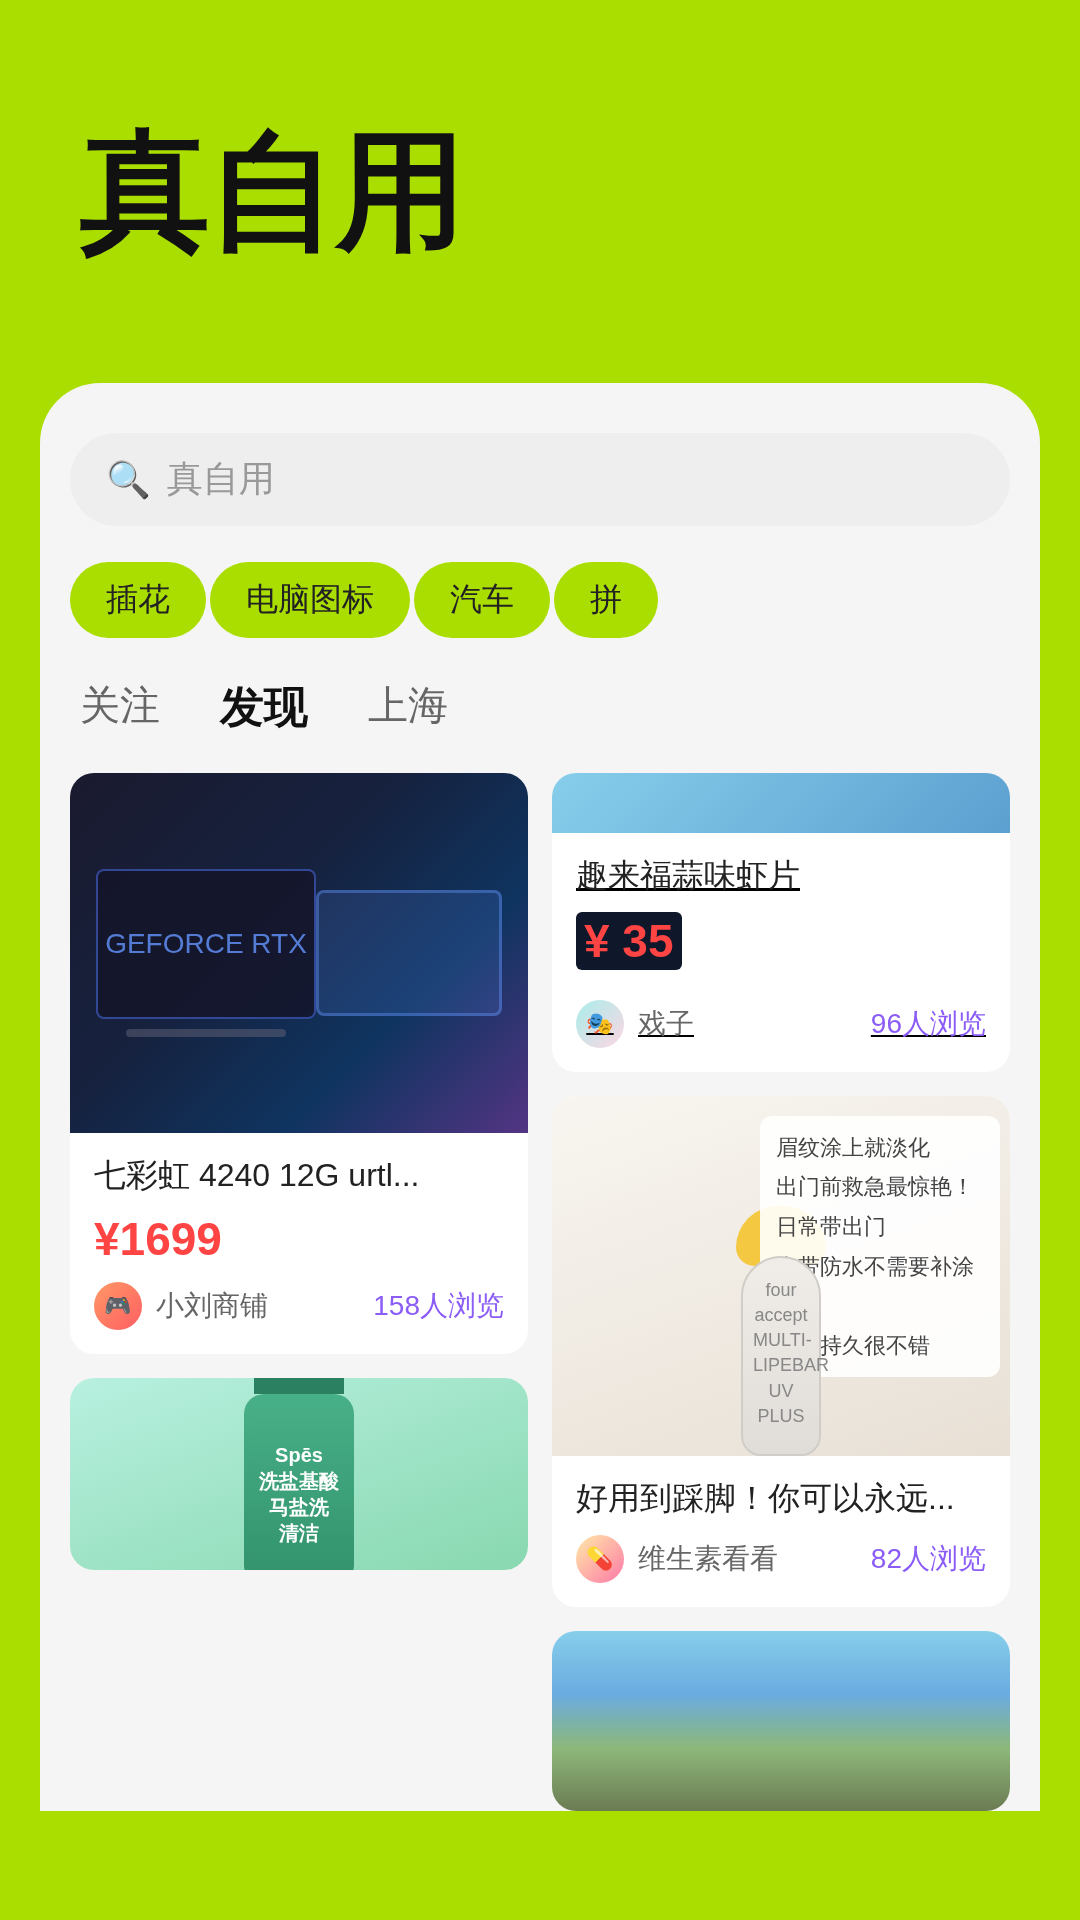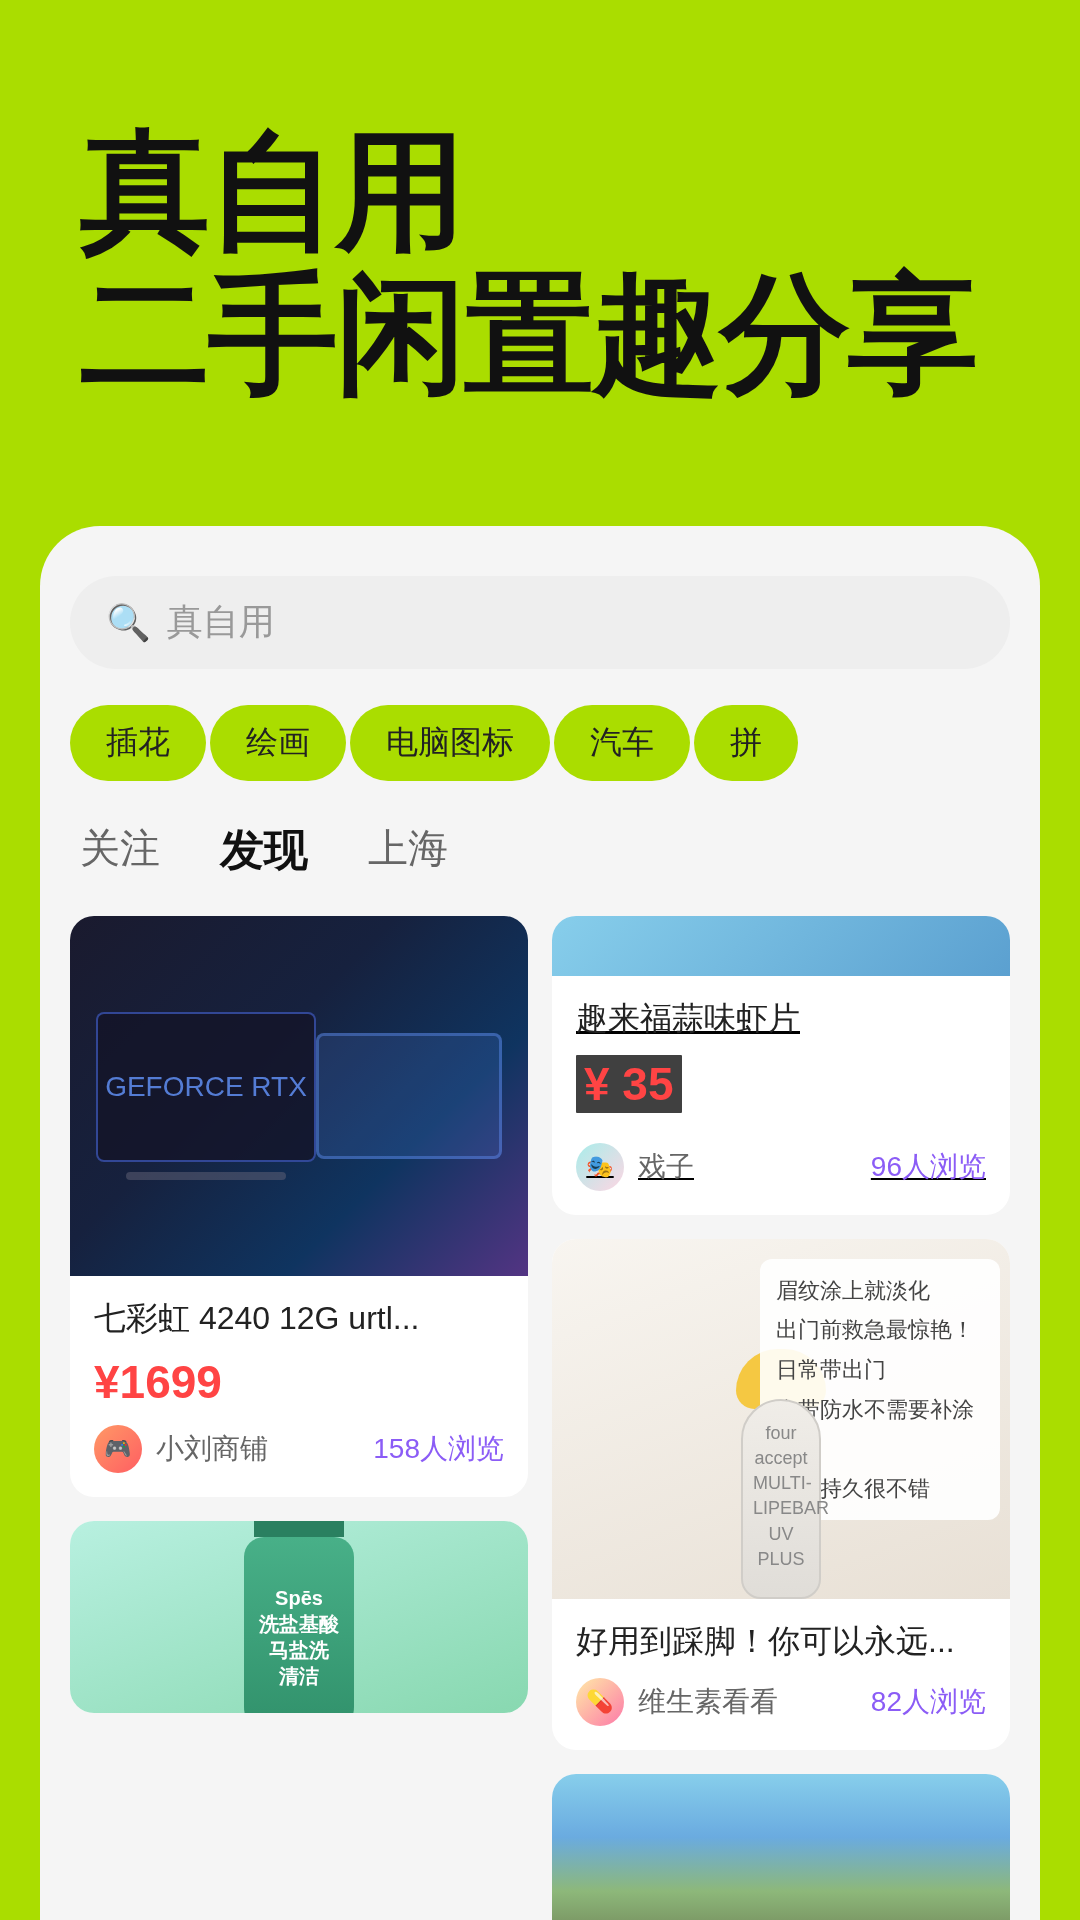--- a/index.html
+++ b/index.html
@@ -207,24 +207,24 @@
     }
 
     .product-price {
       font-size: 46px;
       color: #ff4444;
       font-weight: 700;
       margin-bottom: 16px;
     }
 
     .product-price.highlight {
-      background: #404040;
+      background: #0f172a;
       display: inline-block;
       padding: 2px 8px;
-      border-radius: 1px;
+      border-radius: 6px;
     }
 
     .seller-row {
       display: flex;
       align-items: center;
       justify-content: space-between;
     }
 
     .seller-info {
       display: flex;
@@ -279,34 +279,32 @@
       height: 60px;
       background: linear-gradient(135deg, #87CEEB 0%, #5BA0D0 100%);
     }
   </style>
 </head>
 <body>
 
 <div class="hero-section">
   <div class="hero-title">
     <div>真自用</div>
-    <div>二手闲置趣分享</div>
   </div>
 </div>
 
 <div class="app-mockup">
 
   <div class="search-bar">
     <span class="search-icon-wrap">🔍</span>
     <span class="search-placeholder">真自用</span>
   </div>
 
   <div class="tags-row">
     <div class="tag-pill">插花</div>
-    <div class="tag-pill">绘画</div>
     <div class="tag-pill">电脑图标</div>
     <div class="tag-pill">汽车</div>
     <div class="tag-pill">拼</div>
   </div>
 
   <div class="nav-tabs">
     <span class="nav-tab">关注</span>
     <span class="nav-tab active">发现</span>
     <span class="nav-tab">上海</span>
   </div>

